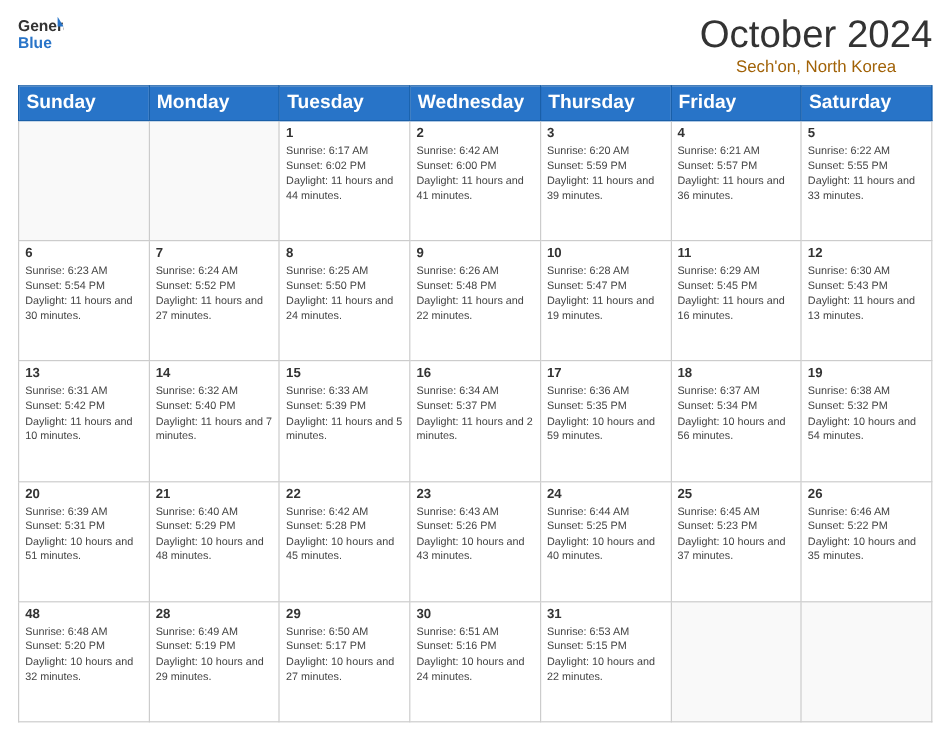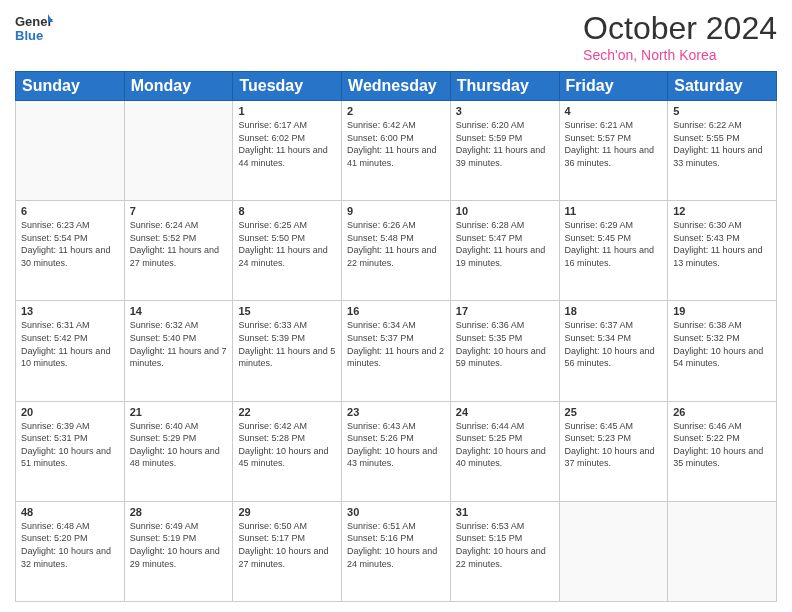--- a/index.html
+++ b/index.html
@@ -22,30 +22,30 @@
       justify-content: space-between;
       align-items: flex-start;
       margin-bottom: 8px;
     }
     .logo {
       display: flex;
       align-items: center;
       gap: 4px;
     }
     .title-section {
-      text-align: left;
+      text-align: center;
     }
     .month-title {
       font-size: 32px;
       color: #333;
       font-weight: normal;
     }
     .location {
       font-size: 14px;
-      color: #ec4899;
+      color: #a16207;
     }
     .calendar {
       flex: 1;
       border: 1px solid #ccc;
       border-collapse: collapse;
       width: 100%;
       table-layout: fixed;
     }
     .calendar th {
       background-color: #2874c8;

